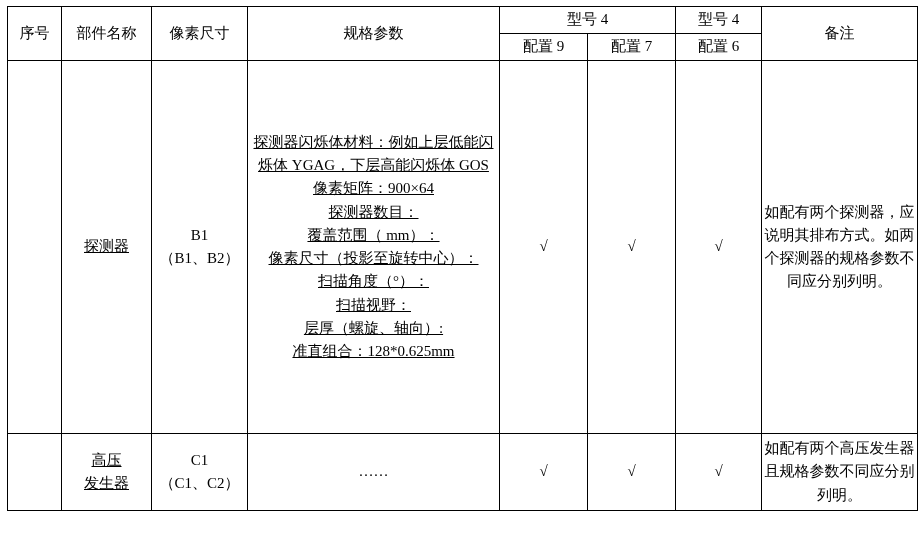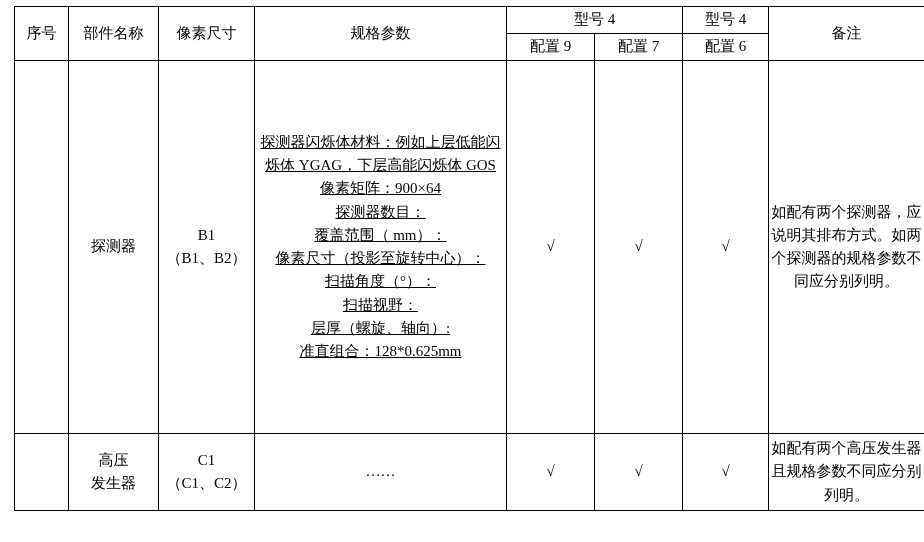--- a/index.html
+++ b/index.html
@@ -16,21 +16,21 @@
   }
   .sheet {
     position: relative;
     width: 924px;
     height: 542px;
     box-sizing: border-box;
   }
   table.spec {
     border-collapse: collapse;
     width: 910px;
-    margin: 6px 7px 0 14px;
+    margin: 6px 7px 0 7px;
     table-layout: fixed;
   }
   table.spec th,
   table.spec td {
     border: 1px solid #000000;
     padding: 0;
     vertical-align: middle;
     text-align: center;
     font-weight: normal;
     font-size: 15px;
@@ -63,20 +63,21 @@
     text-align: left;
     font-size: 15px;
     line-height: 1.62;
     padding: 8px 12px;
     white-space: pre-wrap;
   }
   .name-cell {
     font-size: 15px;
     white-space: pre-line;
     line-height: 1.6;
+    text-decoration: underline;
   }
   .model-cell {
     font-size: 15px;
     white-space: pre-line;
     line-height: 1.6;
   }
   .check {
     font-size: 15px;
   }
   .row-detector td { height: 372px; }

